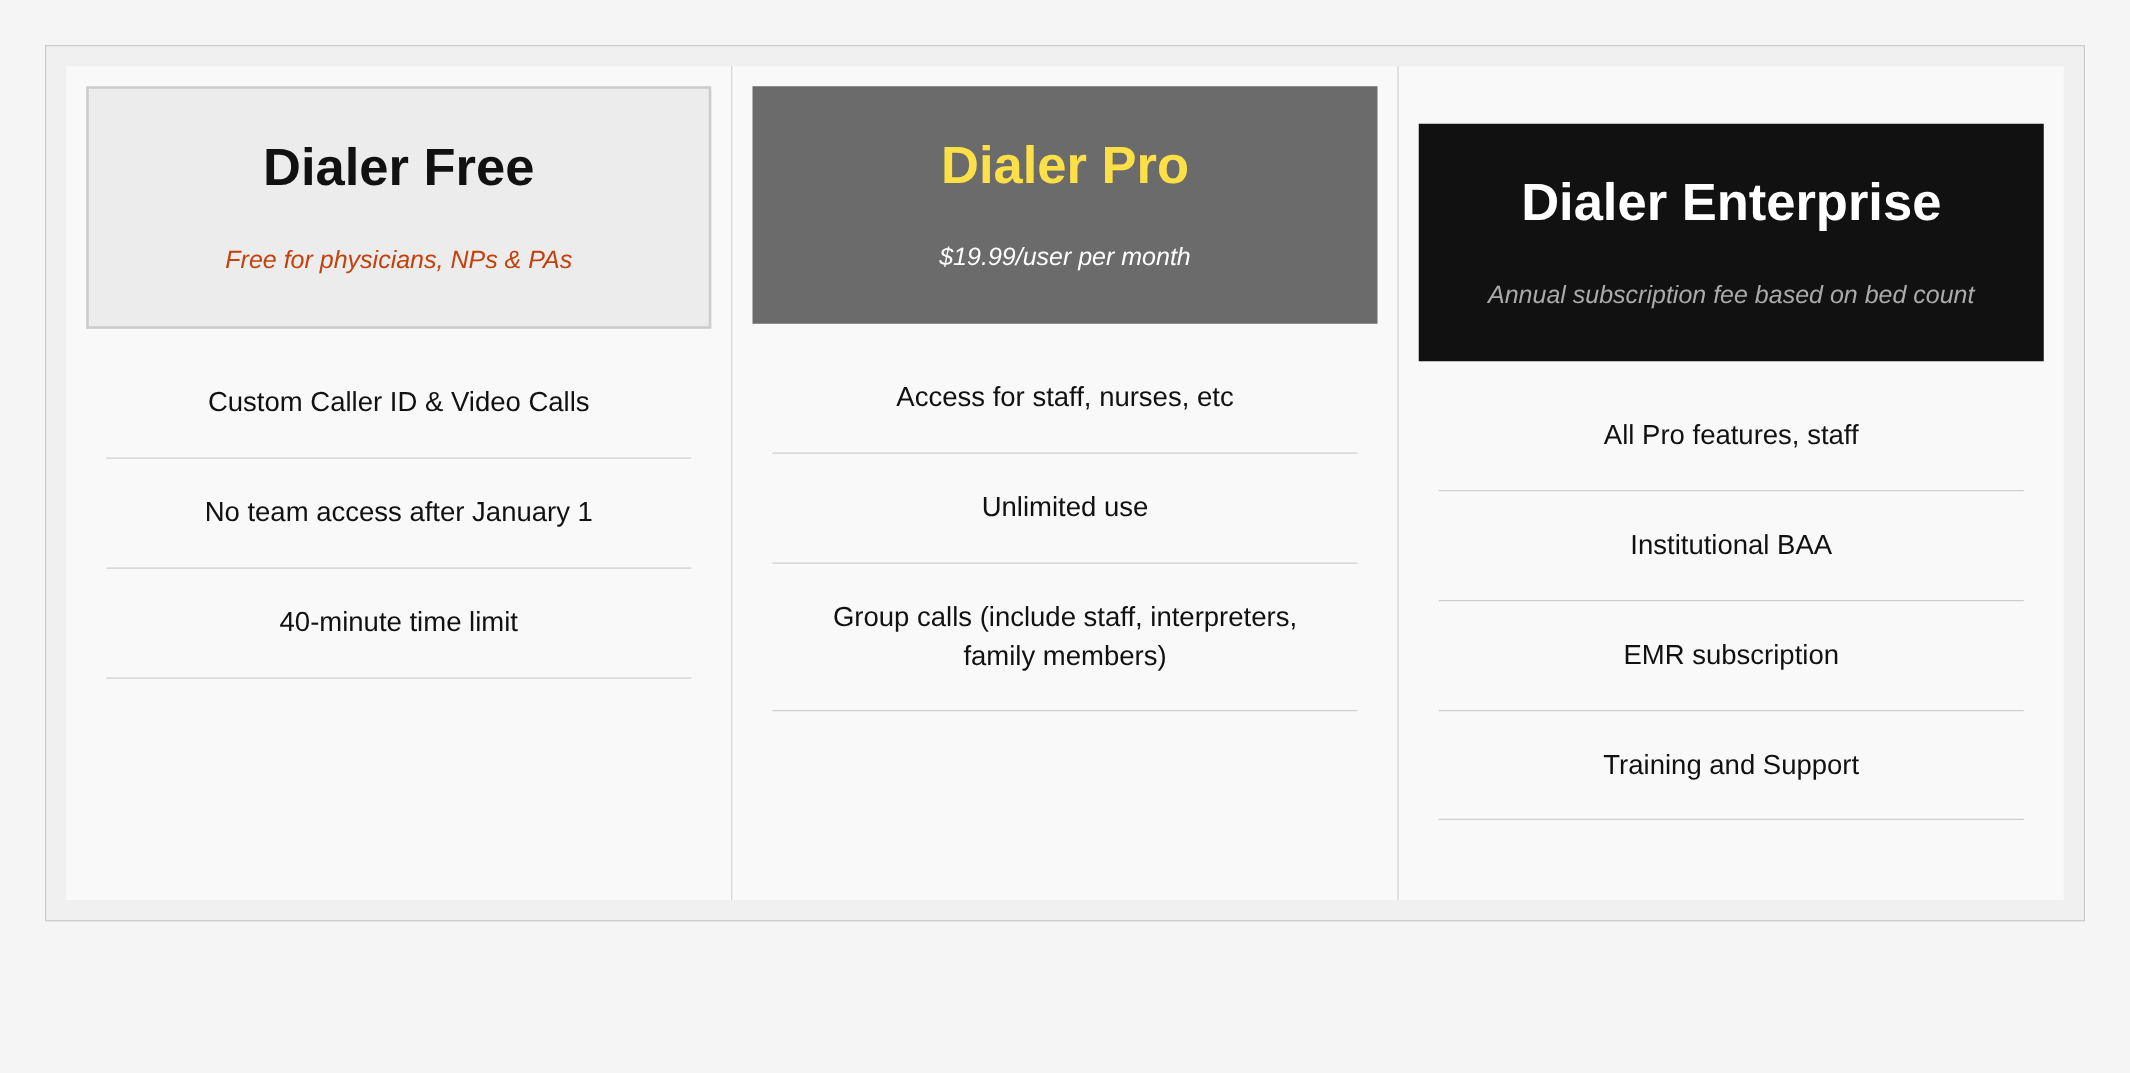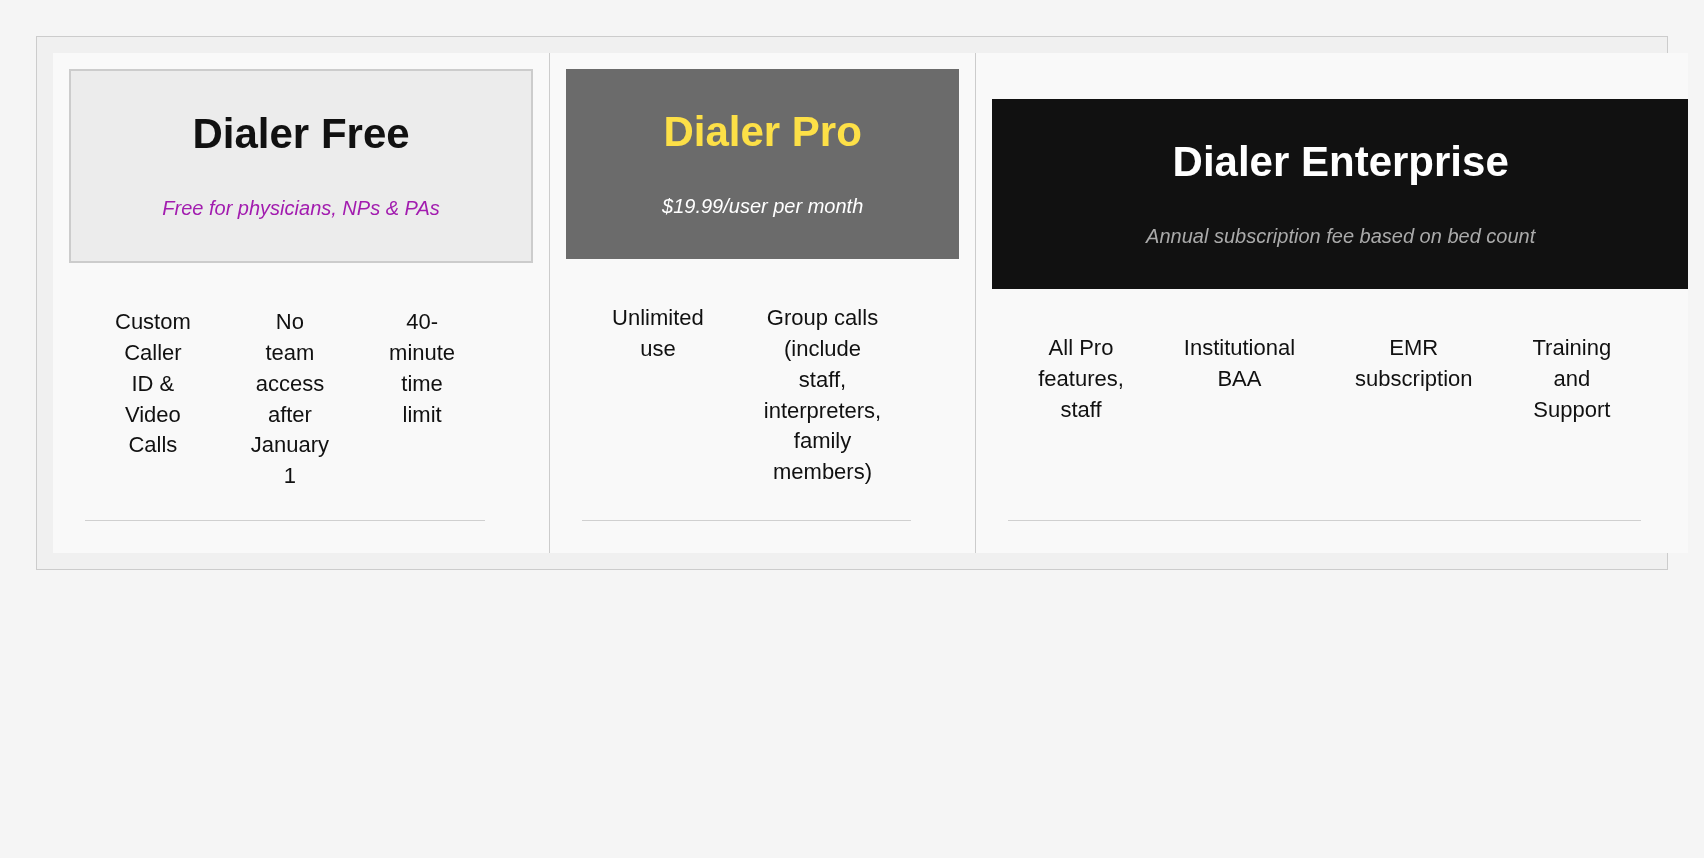--- a/index.html
+++ b/index.html
@@ -74,21 +74,21 @@
       font-style: italic;
       margin-top: 6px;
       line-height: 1.3;
     }
 
     .free .plan-title {
       color: #111;
     }
 
     .free .plan-subtitle {
-      color: #a21caf;
+      color: #c2410c;
     }
 
     .pro .plan-title {
       color: #fde047;
     }
 
     .pro .plan-subtitle {
       color: #fff;
       font-style: italic;
     }
@@ -97,21 +97,21 @@
       color: #fff;
     }
 
     .enterprise .plan-subtitle {
       color: #aaa;
     }
 
     .features-list {
       flex: 1;
       display: flex;
-      flex-direction: row;
+      flex-direction: column;
     }
 
     .feature-item {
       text-align: center;
       padding: 28px 30px;
       font-size: 22px;
       color: #111;
       border-bottom: 1px solid #d0d0d0;
       line-height: 1.4;
     }
@@ -139,20 +139,21 @@
         <div class="feature-item">40-minute time limit</div>
         <div class="spacer"></div>
       </div>
     </div>
     <div class="pricing-col">
       <div class="col-header pro">
         <div class="plan-title">Dialer Pro</div>
         <div class="plan-subtitle">$19.99/user per month</div>
       </div>
       <div class="features-list">
+        <div class="feature-item">Access for staff, nurses, etc</div>
         <div class="feature-item">Unlimited use</div>
         <div class="feature-item">Group calls (include staff, interpreters, family members)</div>
         <div class="spacer"></div>
       </div>
     </div>
     <div class="pricing-col">
       <div class="col-header enterprise">
         <div class="plan-title">Dialer Enterprise</div>
         <div class="plan-subtitle">Annual subscription fee based on bed count</div>
       </div>

